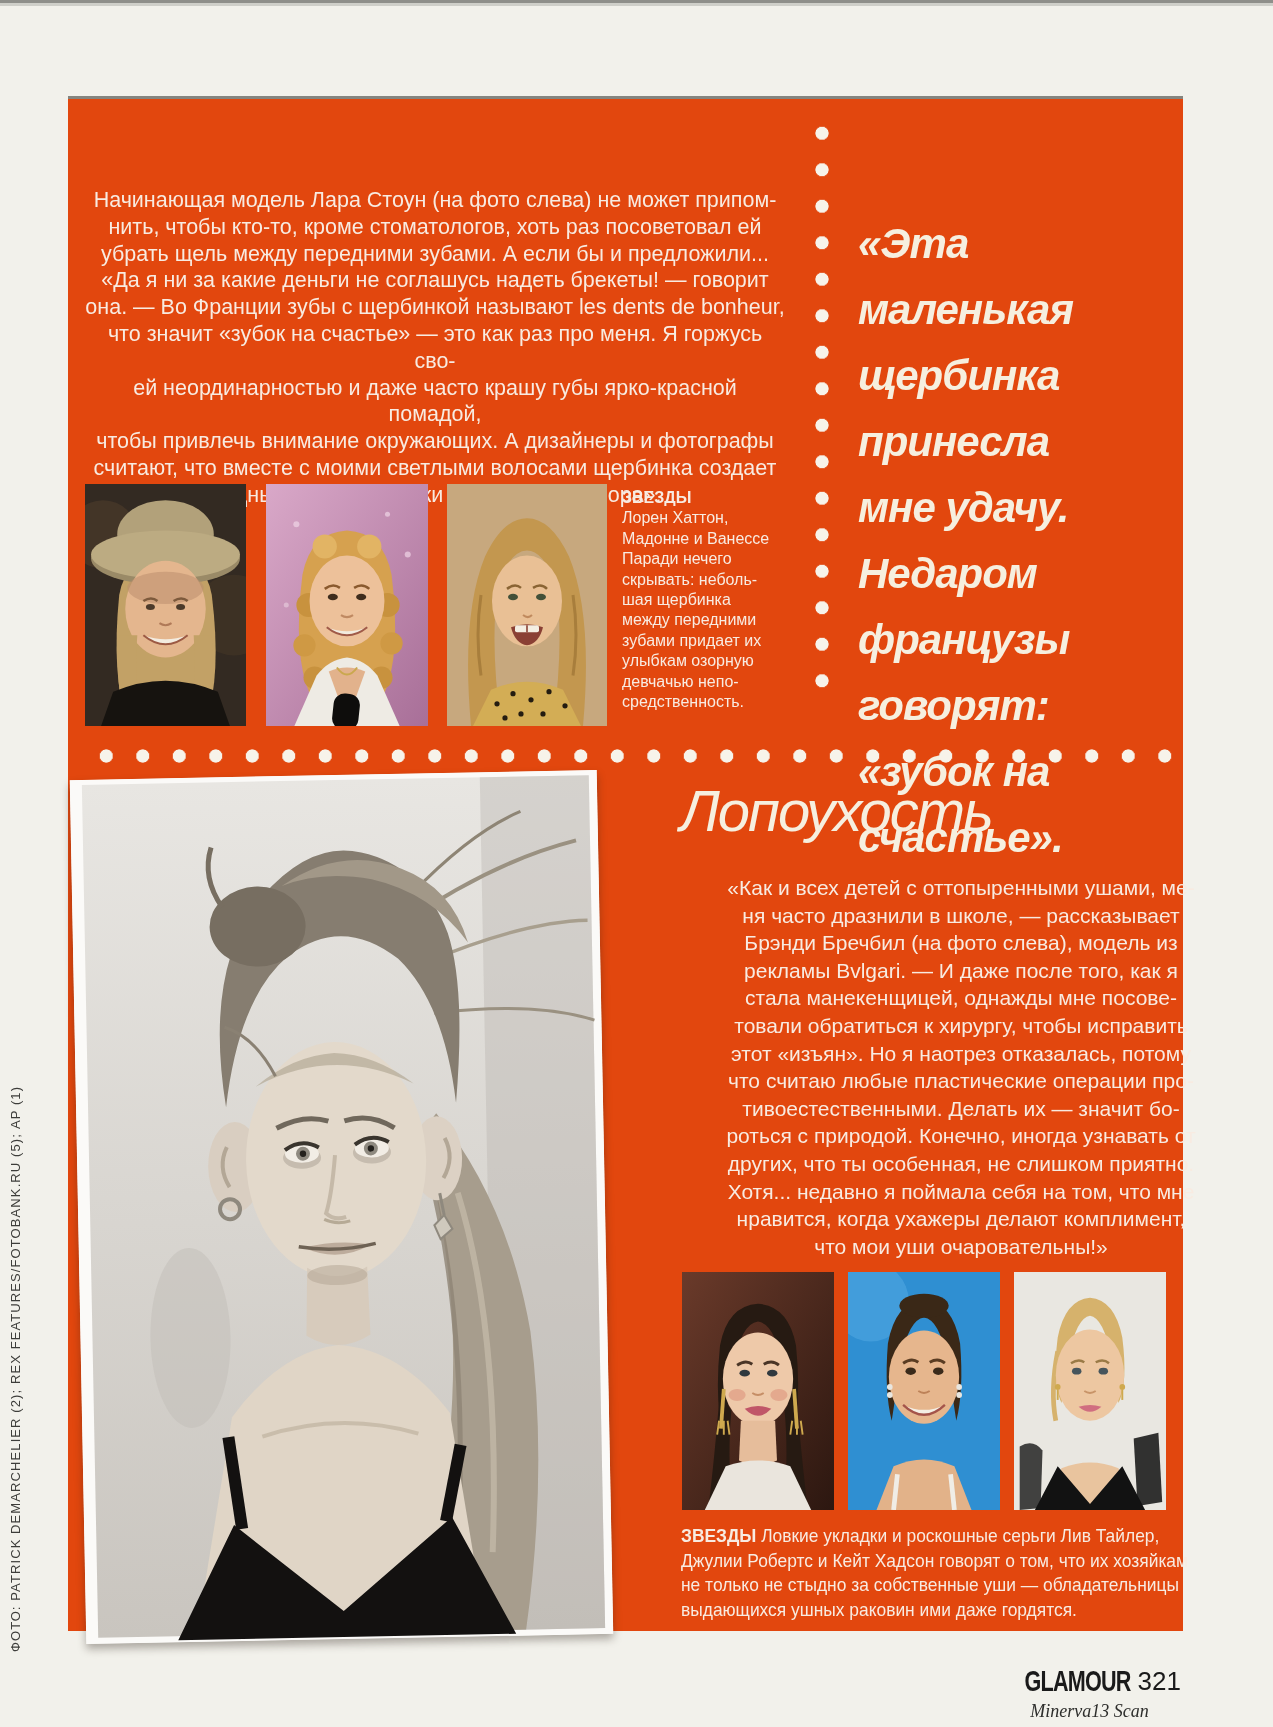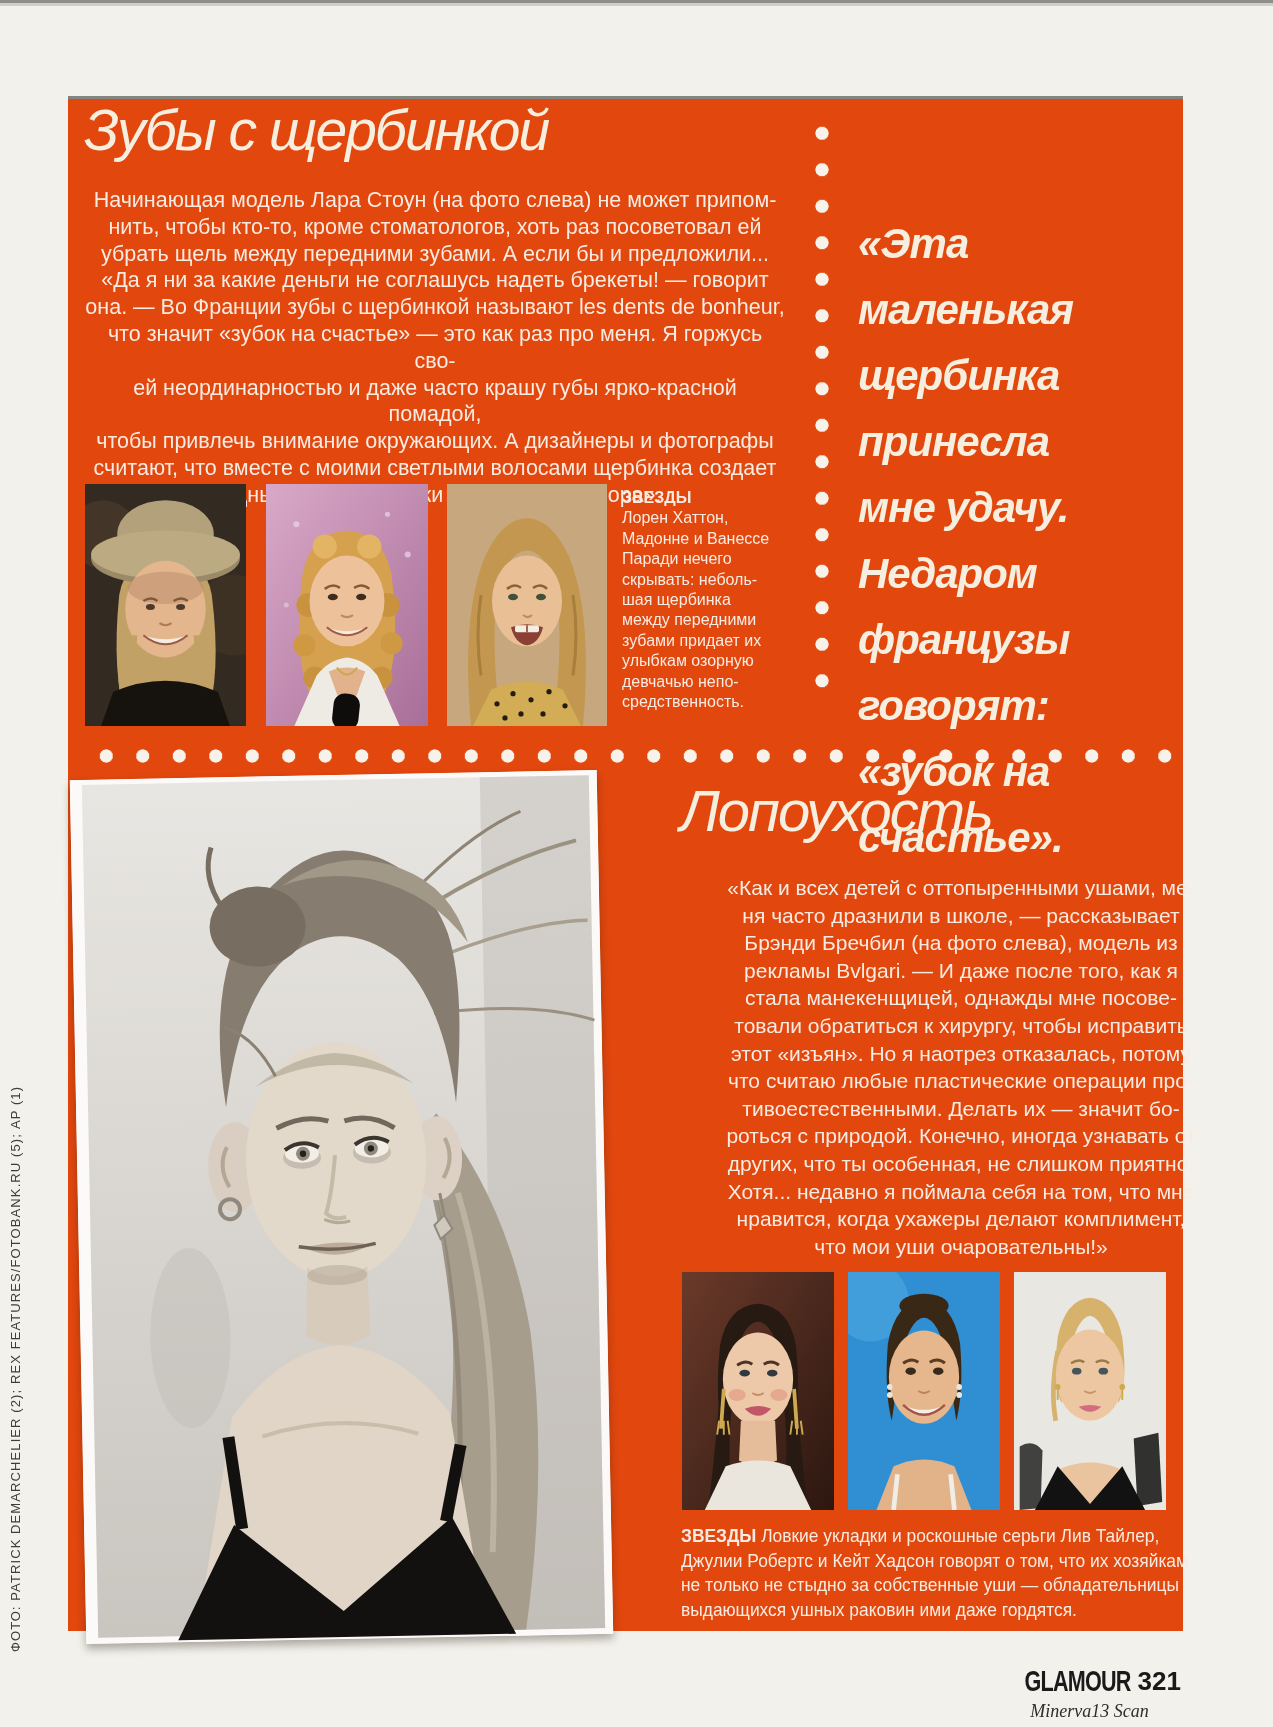--- a/index.html
+++ b/index.html
@@ -90,37 +90,36 @@
     transform:rotate(-90deg);transform-origin:0 0;
     font-size:13px;letter-spacing:1.1px;color:#3d3d3a;white-space:nowrap;
   }
 
   .footer{position:absolute;right:92px;top:1666px;text-align:right;color:var(--footer-ink,#1A1A1A);}
   .footer .fl1{font-size:27px;}
   .glam{
     display:inline-block;font-weight:700;letter-spacing:-1px;
     transform:scaleX(.8) scaleY(1.08);transform-origin:right center;
   }
-  .pnum{font-weight:700;margin-left:7px;font-size:26px;}
+  .pnum{font-weight:400;margin-left:7px;font-size:26px;}
   .scan-credit{
     font-family:"Liberation Serif",serif;font-style:italic;
     font-size:18px;color:#2e2e2c;margin-top:4px;text-align:center;
   }
 </style>
 </head>
 <body>
 
 <div class="scan-edge"></div>
 <div class="scan-edge2"></div>
 
 <div class="credit-vertical">ФОТО: PATRICK DEMARCHELIER (2); REX FEATURES/FOTOBANK.RU (5); AP (1)</div>
 
 <section class="orange">
 
-  <h1 class="t1">Зубы с щербинкой</h1>
   <div class="b1 body">Начинающая модель Лара Стоун (на фото слева) не может припом-
 нить, чтобы кто-то, кроме стоматологов, хоть раз посоветовал ей
 убрать щель между передними зубами. А если бы и предложили...
 «Да я ни за какие деньги не соглашусь надеть брекеты! — говорит
 она. — Во Франции зубы с щербинкой называют les dents de bonheur,
 что значит «зубок на счастье» — это как раз про меня. Я горжусь сво-
 ей неординарностью и даже часто крашу губы ярко-красной помадой,
 чтобы привлечь внимание окружающих. А дизайнеры и фотографы
 считают, что вместе с моими светлыми волосами щербинка создает
 модный типаж девушки из соседнего двора».</div>

